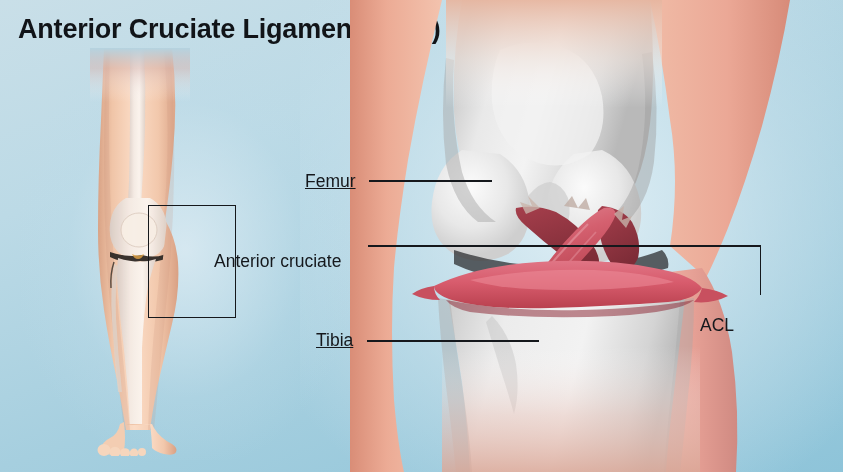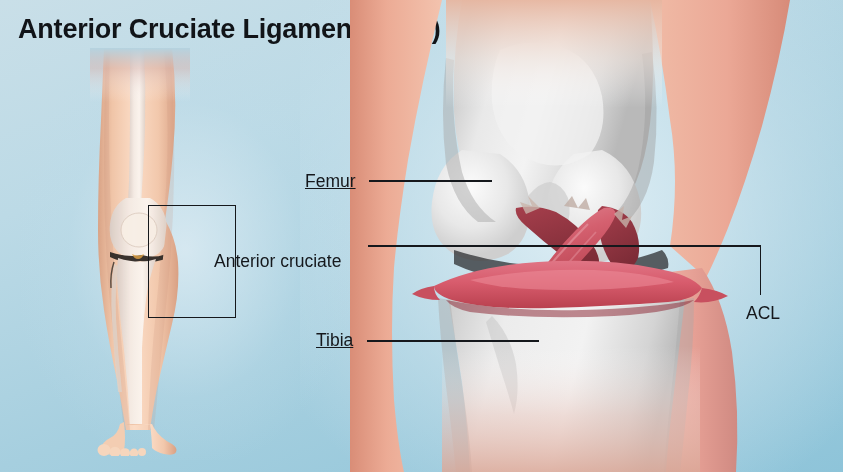--- a/index.html
+++ b/index.html
@@ -79,23 +79,23 @@
     position: absolute;
     color: #15181c;
     font-size: 17.5px;
     line-height: 23px;
     white-space: nowrap;
   }
   .label-femur { left: 305px; top: 170px; text-decoration: underline; }
   .label-acl   { left: 214px; top: 214px; margin-top: 36px; }
   .label-tibia { left: 316px; top: 329px; text-decoration: underline; }
   .label-injury {
-    left: 700px; top: 302px;
+    left: 700px; top: 314px;
     width: 126px;
-    text-align: center;
+    text-align: left;
     white-space: normal;
   }
 
   
   .leader {
     position: absolute;
     background: #15181c;
   }
   .leader-femur { left: 369px; top: 180px; width: 123px; height: 1.6px; }
   .leader-acl   { left: 368px; top: 245px; width: 393px; height: 1.6px; }

